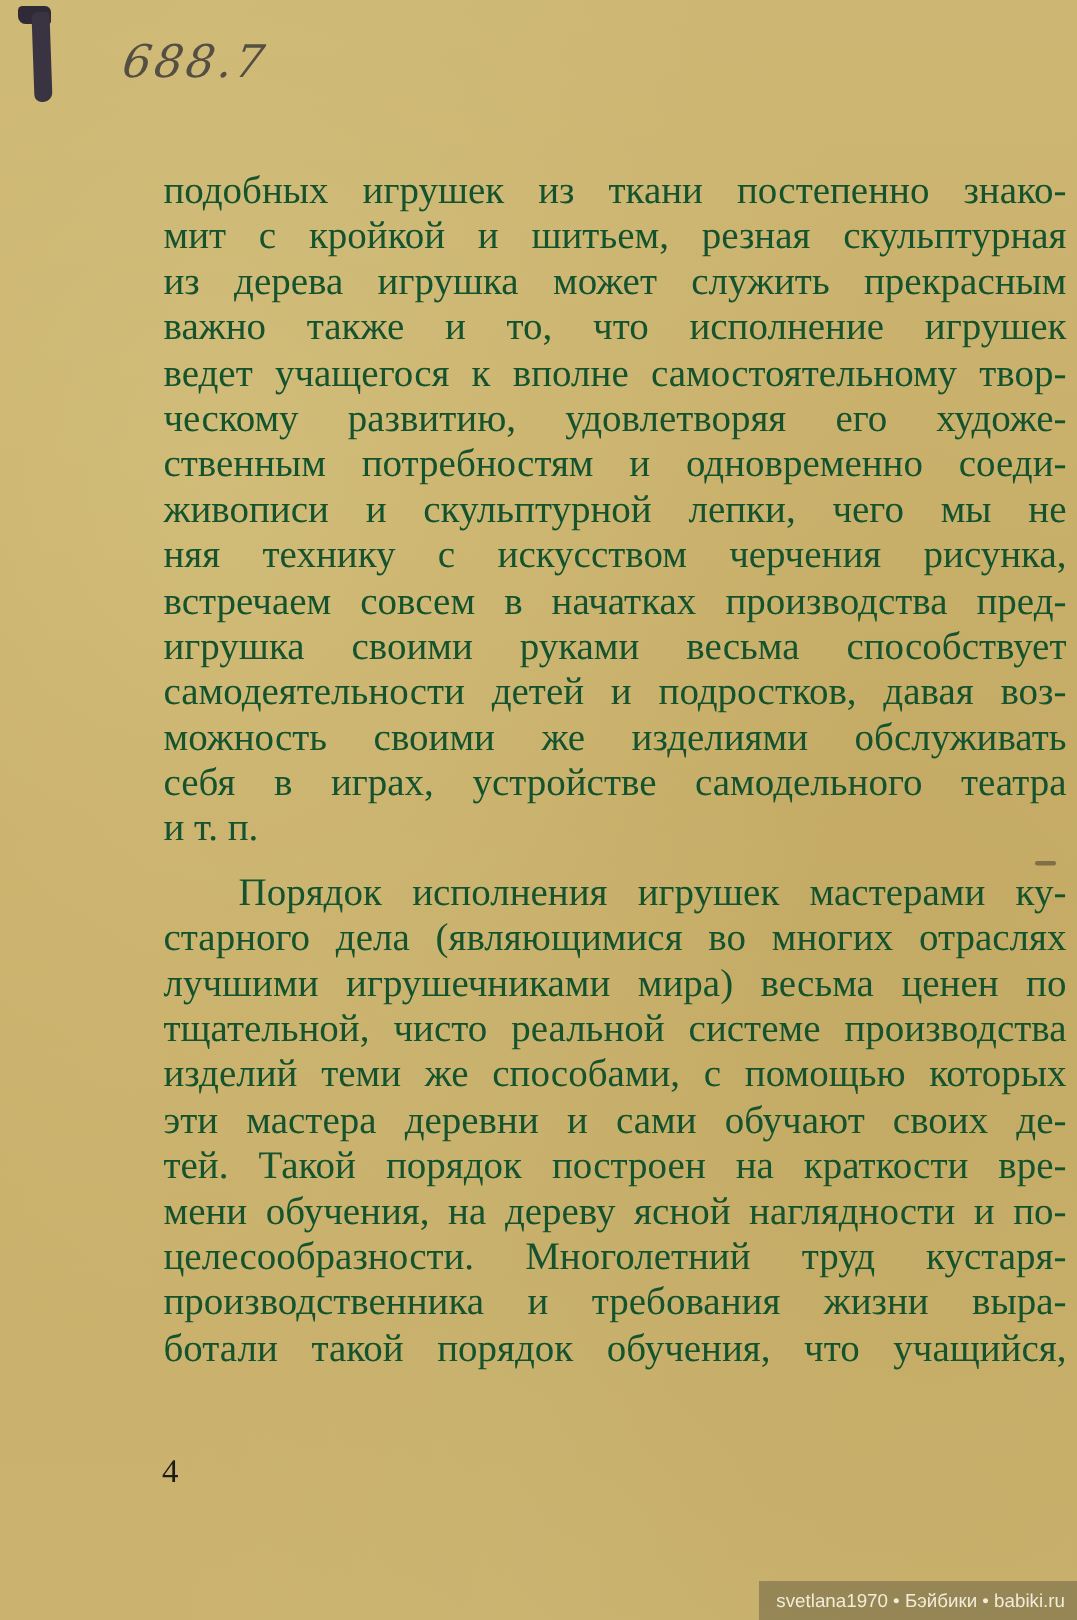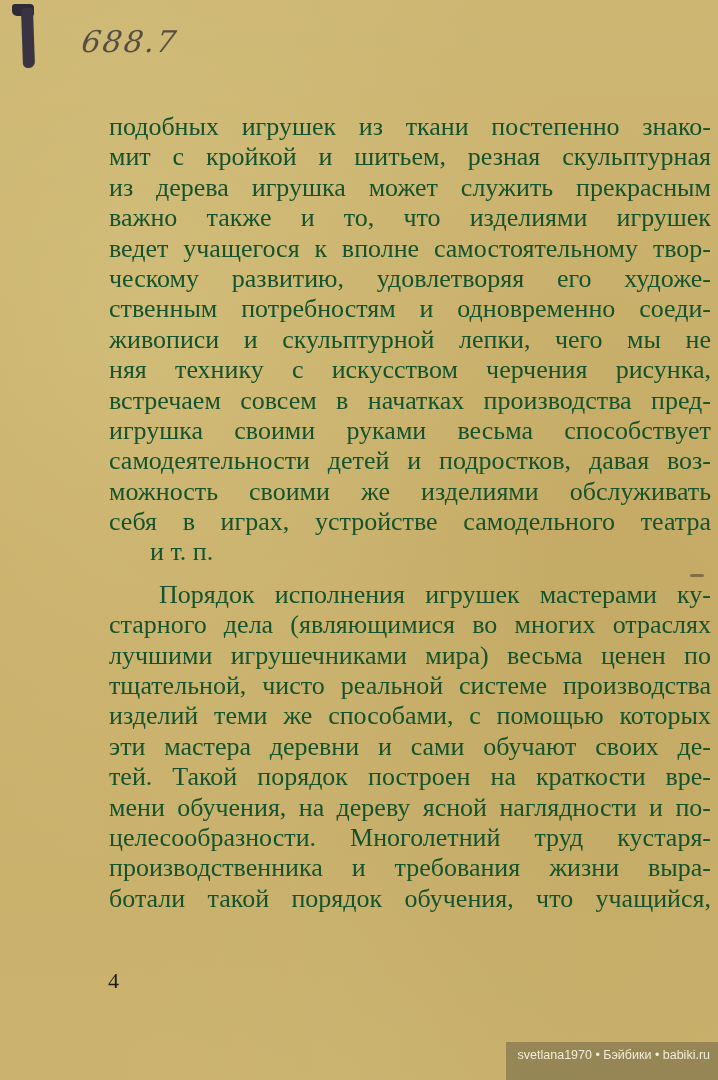--- a/index.html
+++ b/index.html
@@ -69,40 +69,39 @@
     }
     .line {
       display: block;
       white-space: nowrap;
       text-align: justify;
       text-align-last: justify;
       height: 30.4px;
     }
     .line.last {
       text-align-last: left;
-      margin-left: 41px;
     }
     .line.indent {
       padding-left: 50px;
     }
     .para-gap {
       height: 12px;
     }
     .page-number {
       position: absolute;
       left: 108px;
       top: 968px;
       font-size: 22px;
       color: #1e1b16;
     }
     .watermark {
       position: absolute;
       right: 0;
       bottom: 0;
-      height: 38px;
+      height: 26px;
       padding: 0 8px 0 12px;
       background: rgba(110, 100, 70, 0.55);
       color: #f2ecd8;
       font-family: "Liberation Sans", "DejaVu Sans", sans-serif;
       font-size: 12.5px;
       line-height: 26px;
       white-space: nowrap;
     }
     .smudge {
       position: absolute;
@@ -121,21 +120,21 @@
     <div class="bar-stem"></div>
   </div>
 
   <div class="handwritten">688.7</div>
 
   <div class="text-block">
     <div>
       <span class="line">подобных игрушек из ткани постепенно знако-</span>
       <span class="line">мит с кройкой и шитьем, резная скульптурная</span>
       <span class="line">из дерева игрушка может служить прекрасным</span>
-      <span class="line">важно также и то, что изделиями игрушек</span>
+      <span class="line">важно также и то, что исполнение игрушек</span>
       <span class="line">ведет учащегося к вполне самостоятельному твор-</span>
       <span class="line">ческому развитию, удовлетворяя его художе-</span>
       <span class="line">ственным потребностям и одновременно соеди-</span>
       <span class="line">живописи и скульптурной лепки, чего мы не</span>
       <span class="line">няя технику с искусством черчения рисунка,</span>
       <span class="line">встречаем совсем в начатках производства пред-</span>
       <span class="line">игрушка своими руками весьма способствует</span>
       <span class="line">самодеятельности детей и подростков, давая воз-</span>
       <span class="line">можность своими же изделиями обслуживать</span>
       <span class="line">себя в играх, устройстве самодельного театра</span>

